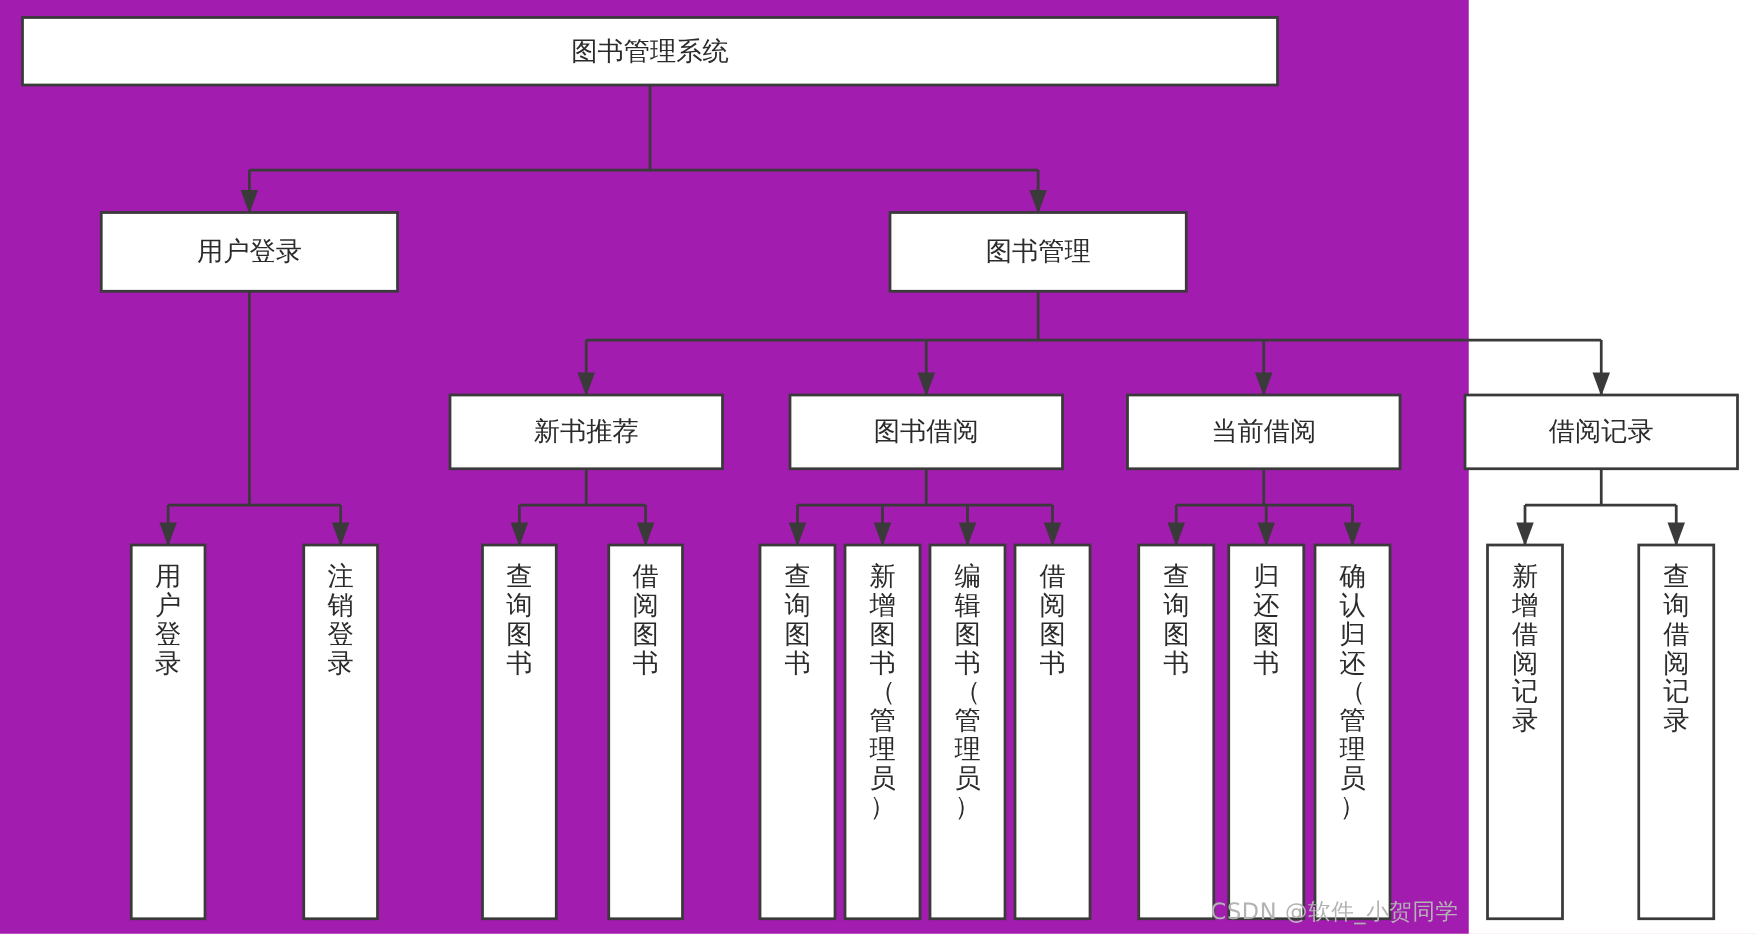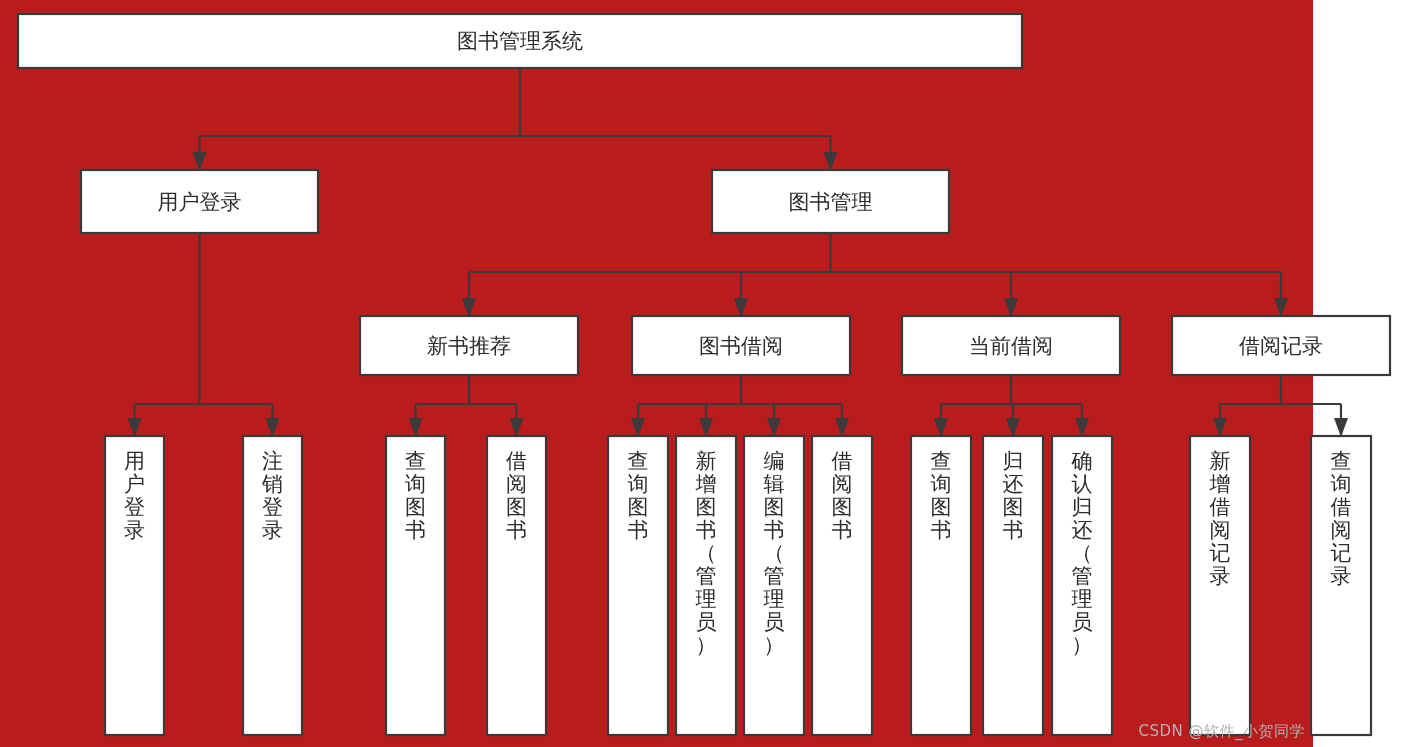--- a/index.html
+++ b/index.html
@@ -9,23 +9,23 @@
     background: #ffffff;
   }
   body {
     width: 1405px;
     height: 747px;
     font-family: "DejaVu Sans", "Liberation Sans", sans-serif;
     overflow: hidden;
   }
   #diagram-root {
     position: relative;
-    width: 1313px;
+    width: 1175px;
     height: 747px;
-    background: #b91c1c;
+    background: #a21caf;
   }
   svg#flowchart {
     position: absolute;
     left: 0;
     top: 0;
     width: 1405px;
     height: 747px;
     display: block;
   }
   .node-box {
@@ -54,21 +54,21 @@
     fill: #2b2b2b;
     font-family: "DejaVu Sans", "Liberation Sans", sans-serif;
     font-size: 21px;
     text-anchor: middle;
   }
   .watermark {
     position: absolute;
     right: 8px;
     bottom: 6px;
     font-family: "DejaVu Sans", "Liberation Sans", sans-serif;
-    font-size: 15px;
+    font-size: 18px;
     color: #b3b3b3;
     letter-spacing: 0.5px;
     white-space: nowrap;
     user-select: none;
   }
 </style>
 </head>
 <body>
 
 <div id="diagram-root">

